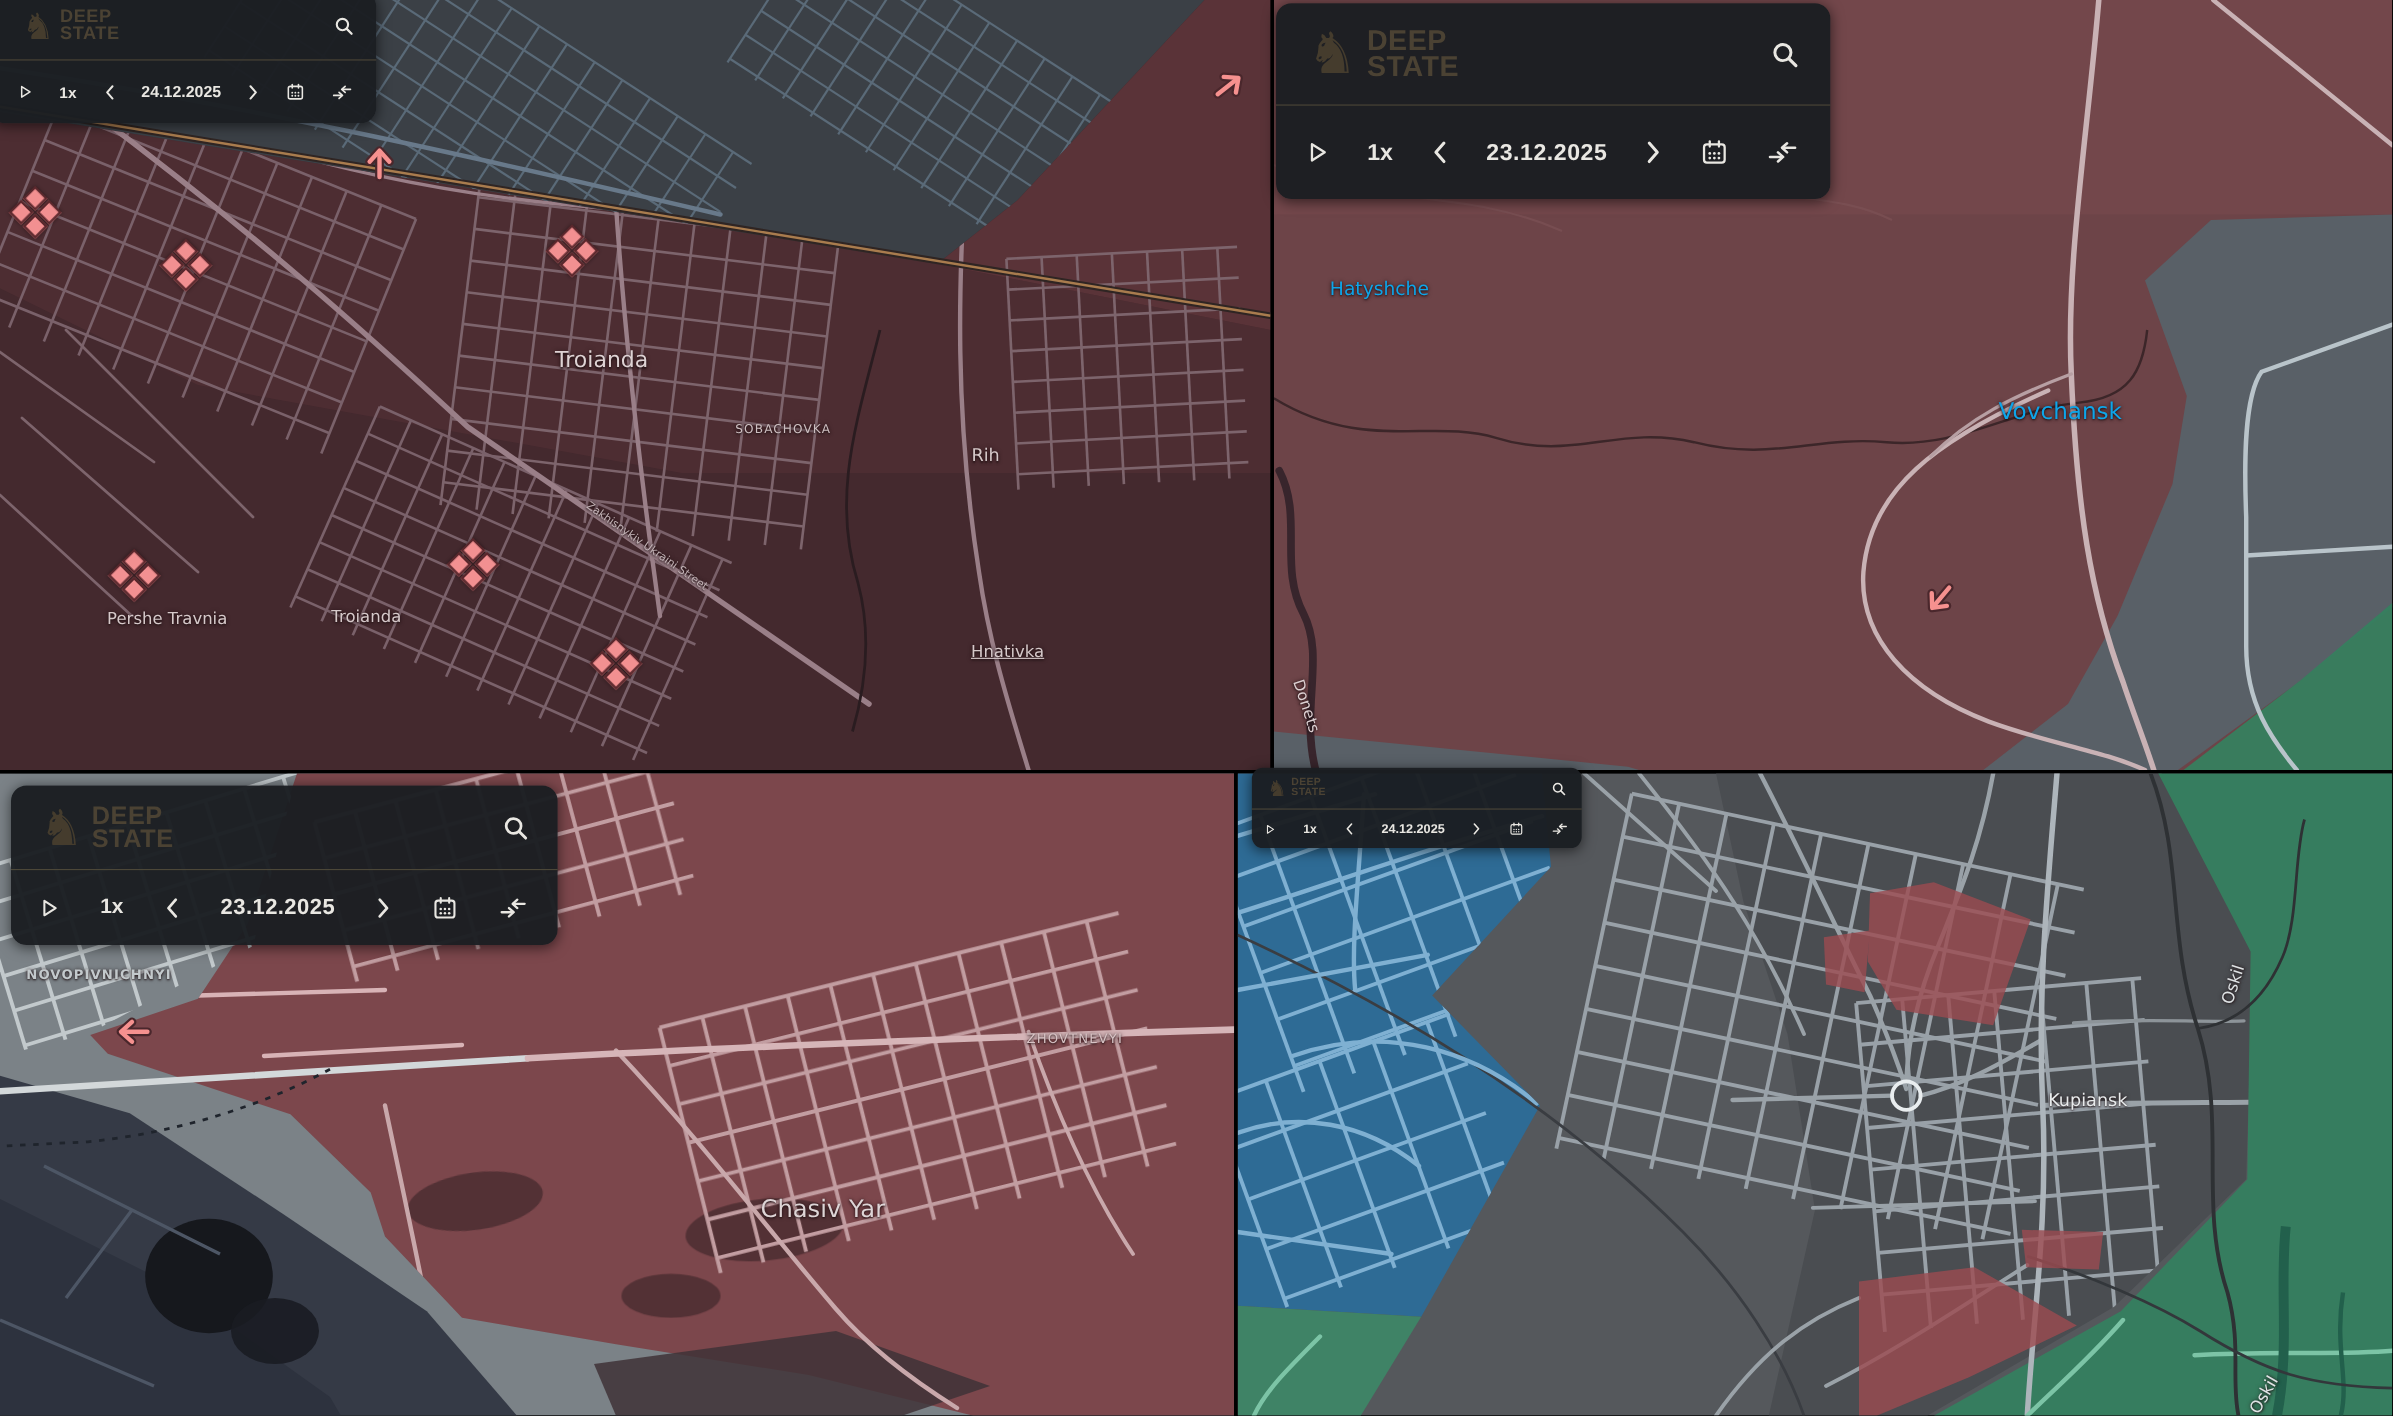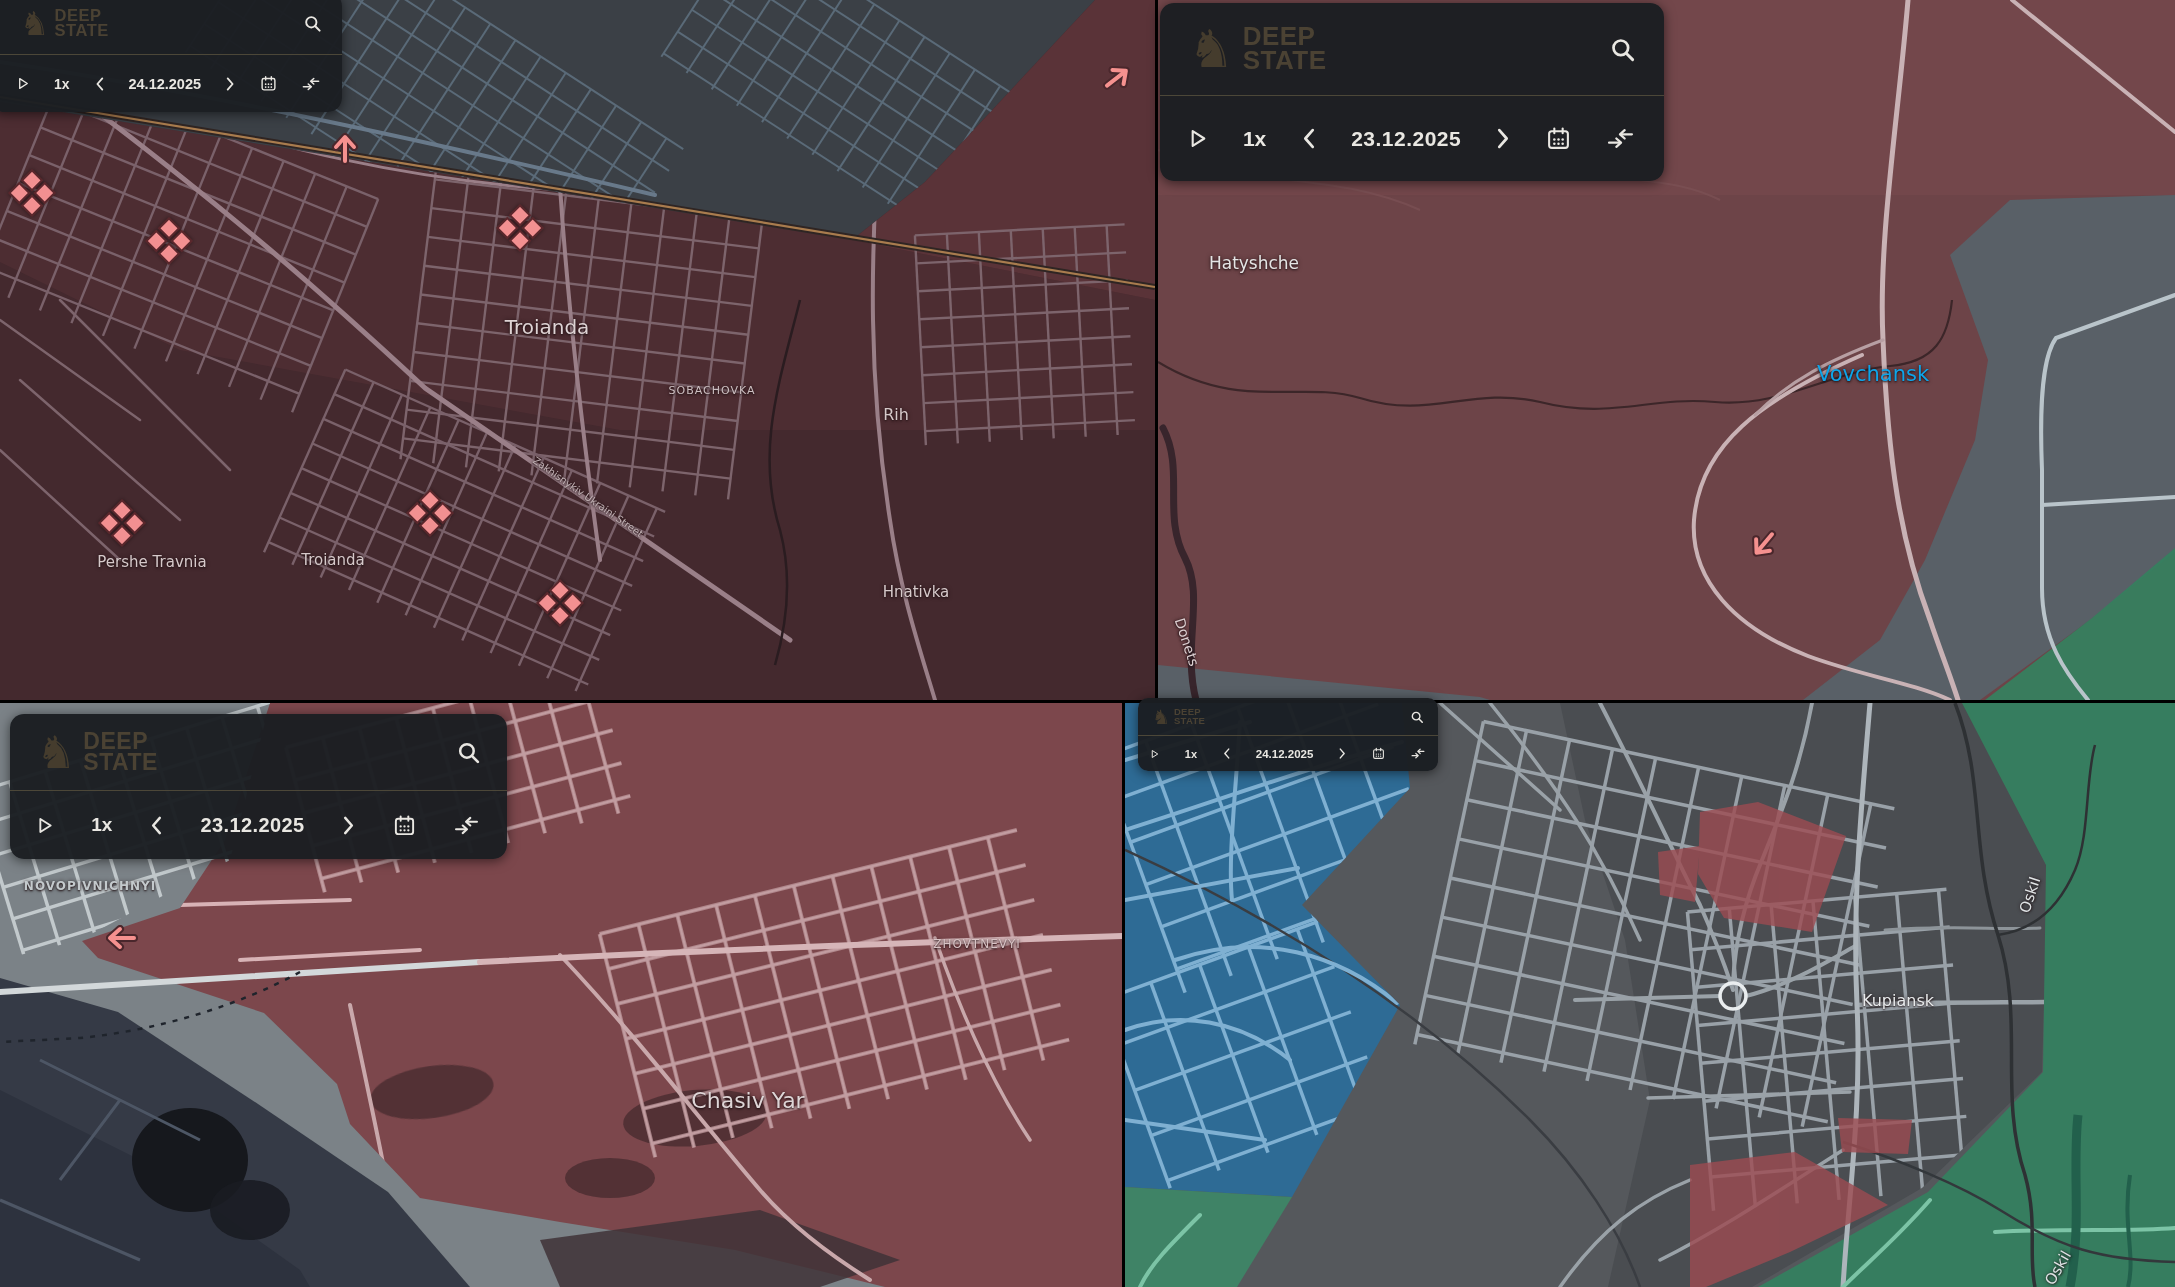--- a/index.html
+++ b/index.html
@@ -736,21 +736,21 @@
             <path d="M24 6 H14"></path>
             <path d="M17 2 L12.5 6 L17 10"></path>
           </svg>
         </button>
     </div>
   </div>
 
 <div class="map-label" style="left: 547px; top: 327px; font-size: 20px; color: rgb(222, 211, 212); transform: translate(-50%, -50%);">Troianda</div>
     <div class="map-label" style="left: 712px; top: 390px; font-size: 11px; color: rgb(205, 191, 193); letter-spacing: 1px; transform: translate(-50%, -50%);">SOBACHOVKA</div>
     <div class="map-label" style="left: 896px; top: 414px; font-size: 16px; color: rgb(214, 201, 202); transform: translate(-50%, -50%);">Rih</div>
-    <div class="map-label" style="left: 916px; top: 592px; font-size: 15px; color: rgb(214, 201, 202); transform: translate(-50%, -50%);">Hnativka</div>
+    <div class="map-label" style="left: 916px; top: 592px; font-size: 15px; color: rgb(214, 201, 202); transform: translate(-50%, -50%); text-decoration: underline;">Hnativka</div>
     <div class="map-label" style="left: 152px; top: 562px; font-size: 15px; color: rgb(214, 201, 202); transform: translate(-50%, -50%);">Pershe Travnia</div>
     <div class="map-label" style="left: 333px; top: 560px; font-size: 15px; color: rgb(214, 201, 202); transform: translate(-50%, -50%);">Troianda</div>
     <div class="map-label" style="left: 588px; top: 497px; font-size: 10px; color: rgb(194, 178, 181); transform: translate(-50%, -50%) rotate(35deg);">Zakhisnykiv Ukraini Street</div>
     <div class="marker" style="left: 15px; top: 176px; transform: rotate(45deg);">
       <i></i>
       <i></i>
       <i></i>
       <i></i>
     </div>
     <div class="marker" style="left: 152px; top: 224px; transform: rotate(45deg);">
@@ -800,21 +800,21 @@
           <g stroke="#4a272c" stroke-width="8">
             <path d="M-14,0 L8,0"></path>
             <path d="M0,-9 L10,0 L0,9"></path>
           </g>
           <g stroke="#f6918f" stroke-width="4">
             <path d="M-14,0 L8,0"></path>
             <path d="M0,-9 L10,0 L0,9"></path>
           </g>
         </g>
       </svg></div>
-    <div class="map-label" style="left: 1240px; top: 263px; font-size: 17px; color: #e5e5e5; transform: translate(-50%, -50%); padding-left: 28px;">Hatyshche</div>
+    <div class="map-label" style="left: 1240px; top: 263px; font-size: 17px; color: #0ea5e9; transform: translate(-50%, -50%); padding-left: 28px;">Hatyshche</div>
     <div class="map-label" style="left: 1873px; top: 374px; font-size: 21px; color: #0ea5e9; transform: translate(-50%, -50%);">Vovchansk</div>
     <div class="map-label" style="left: 1187px; top: 642px; font-size: 14px; color: rgb(221, 208, 210); transform: translate(-50%, -50%) rotate(72deg);">Donets</div>
     <div class="arrow" style="left: 1737px; top: 519px; transform: rotate(130deg);"><svg viewBox="-26 -26 52 52">
         <g fill="none" stroke-linecap="round" stroke-linejoin="round">
           <g stroke="#4a272c" stroke-width="8">
             <path d="M-14,0 L8,0"></path>
             <path d="M0,-9 L10,0 L0,9"></path>
           </g>
           <g stroke="#f6918f" stroke-width="4">
             <path d="M-14,0 L8,0"></path>

